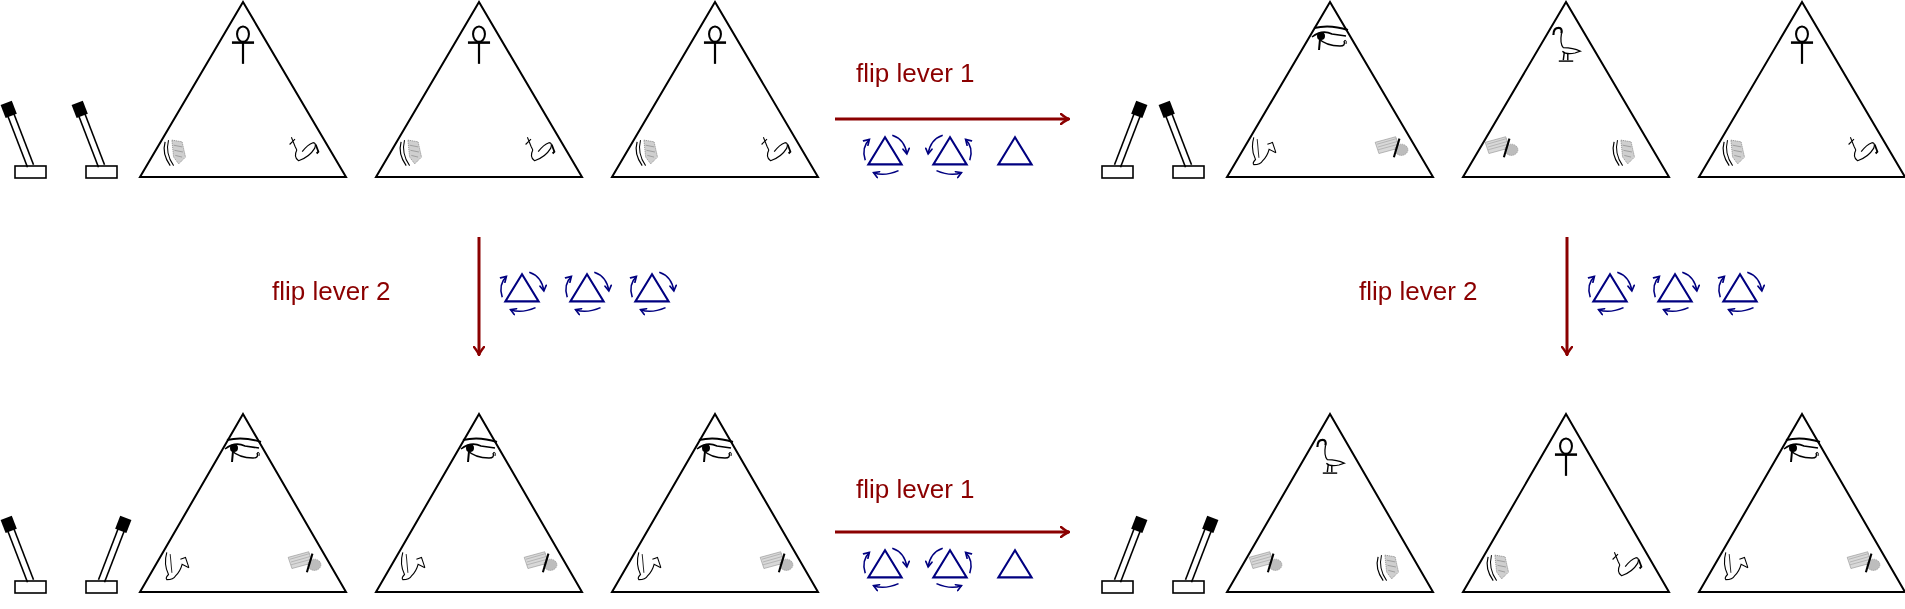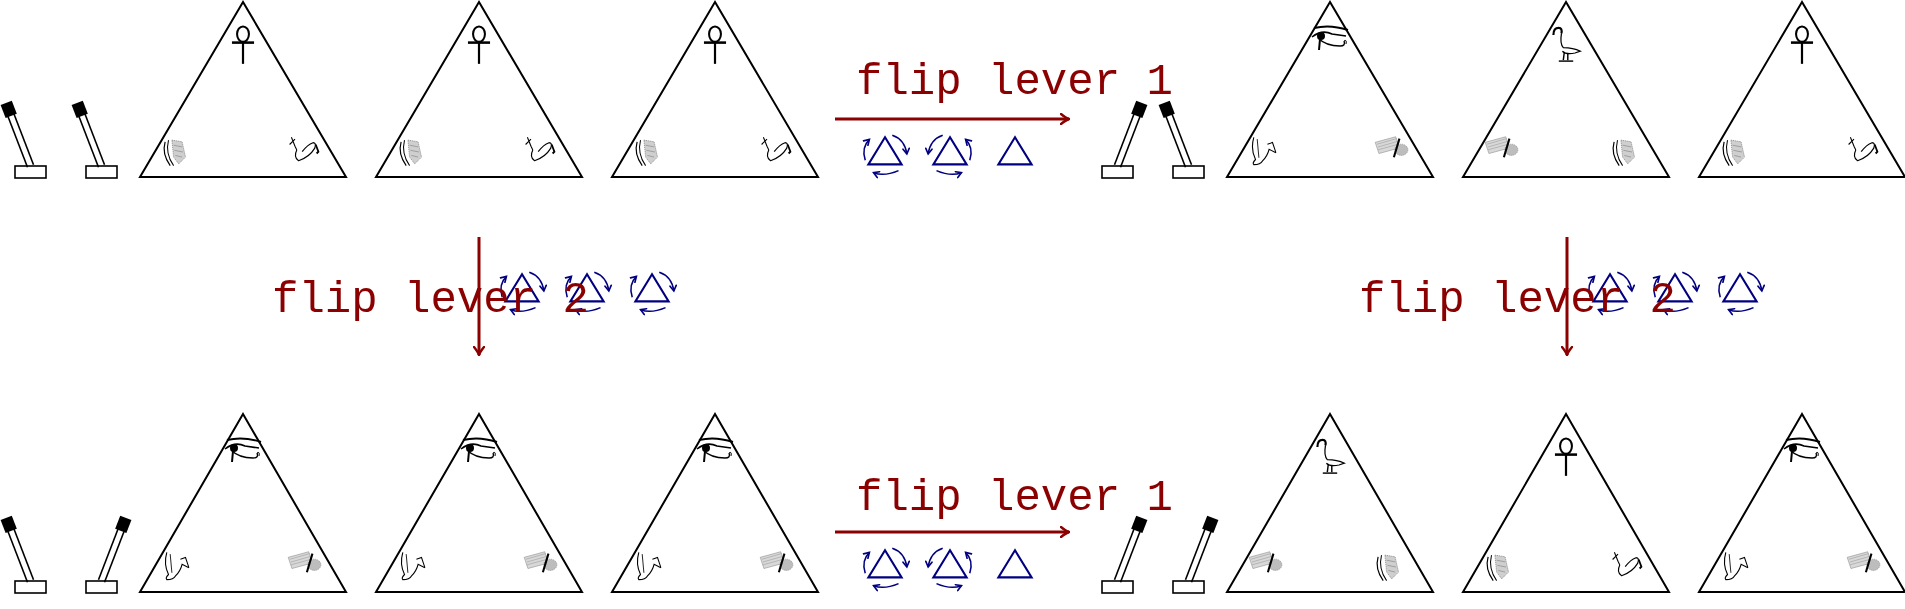--- a/index.html
+++ b/index.html
@@ -1,18 +1,18 @@
 <!DOCTYPE html>
 <html><head>
 <meta charset="utf-8">
 <style>
   html, body { margin: 0; padding: 0; background: #ffffff; }
   body { width: 1905px; height: 609px; position: relative; overflow: hidden; font-family: "DejaVu Serif", "Liberation Serif", serif; }
   #stage { position: absolute; left: 0; top: 0; width: 1905px; height: 609px; }
-  .label { position: absolute; font-family: Liberation Mono, monospace; font-size: 44px; white-space: nowrap; line-height: 1; }
+  .label { position: absolute; font-family: Liberation Sans, sans-serif; font-size: 26px; white-space: nowrap; line-height: 1; }
 </style>
 </head>
 <body>
 
 <div id="stage">
   <svg id="svg" width="1905" height="609" viewBox="0 0 1905 609" xmlns="http://www.w3.org/2000/svg">
     <defs>
       <marker id="arrowRed" markerWidth="10" markerHeight="12" refX="9" refY="6" orient="auto" markerUnits="userSpaceOnUse">
         <path d="M1,1 Q6,5 9,6 Q6,7 1,11" fill="none" stroke="#8b0000" stroke-width="2.4" stroke-linecap="round"></path>
       </marker>

